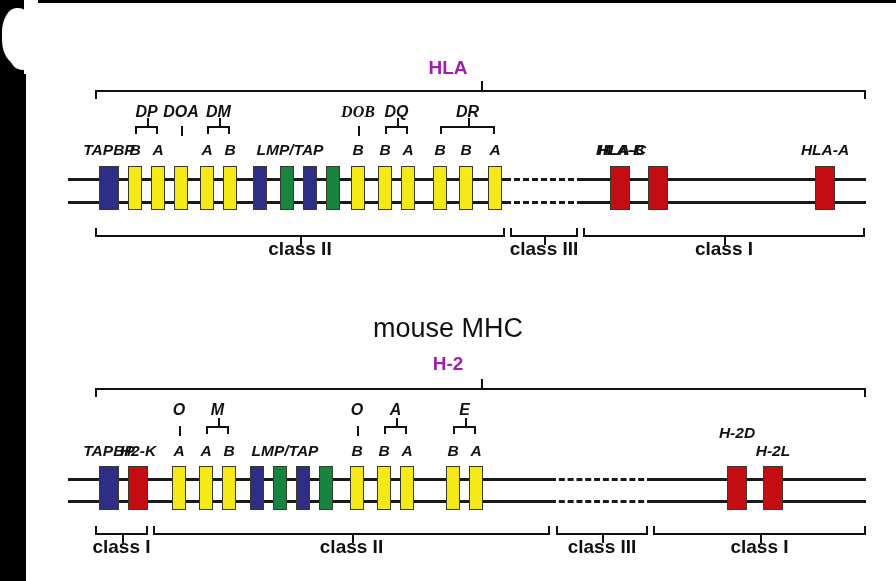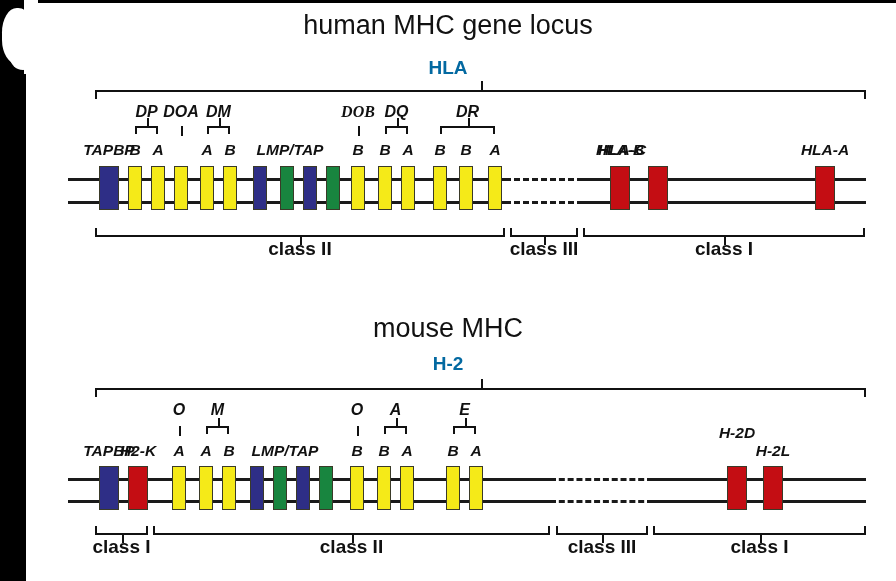--- a/index.html
+++ b/index.html
@@ -29,21 +29,21 @@
     position:absolute;left:24px;top:0;width:14px;height:74px;background:#fff;
   }
 
   .title{
     position:absolute;text-align:center;
     font-size:27px;color:#111;font-weight:400;
     letter-spacing:0px;white-space:nowrap;
   }
   .locus-name{
     position:absolute;text-align:center;
-    font-size:19px;font-weight:bold;color:#0369a1;white-space:nowrap;
+    font-size:19px;font-weight:bold;color:#a21caf;white-space:nowrap;
   }
 
   .panel{position:absolute;}
 
   
   .chrom-line{
     position:absolute;height:3px;background:#1a1a1a;
   }
   .chrom-dash{
     position:absolute;height:0;border-top:3px dashed #1a1a1a;
@@ -120,21 +120,20 @@
 
 <div id="canvas">
 
   <div id="edge-left"></div>
   <div id="edge-top"></div>
   <div id="edge-fill"></div>
   <div id="edge-notch"></div>
   <div id="edge-notch2"></div>
 
   <div class="panel" id="human-panel" style="left:0;top:0;width:896px;height:290px;">
-    <div class="title" style="left:0;top:10px;width:896px;">human MHC gene locus</div>
     <div class="locus-name" style="left:0;top:57px;width:896px;">HLA</div>
     <div id="human-layer" style="position:absolute;left:0;top:0;width:896px;height:290px;">
         <div class="span-top" style="left: 95px; top: 90px; width: 771px;"></div>
         <div class="span-top-stem" style="left: 480.5px; top: 81px; height: 9px;"></div>
         <div class="chrom-line" style="left: 68px; top: 178px; width: 437px;"></div>
         <div class="chrom-dash" style="left: 505px; top: 178px; width: 78px;"></div>
         <div class="chrom-line" style="left: 583px; top: 178px; width: 283px;"></div>
         <div class="chrom-line" style="left: 68px; top: 201px; width: 437px;"></div>
         <div class="chrom-dash" style="left: 505px; top: 201px; width: 78px;"></div>
         <div class="chrom-line" style="left: 583px; top: 201px; width: 283px;"></div>

